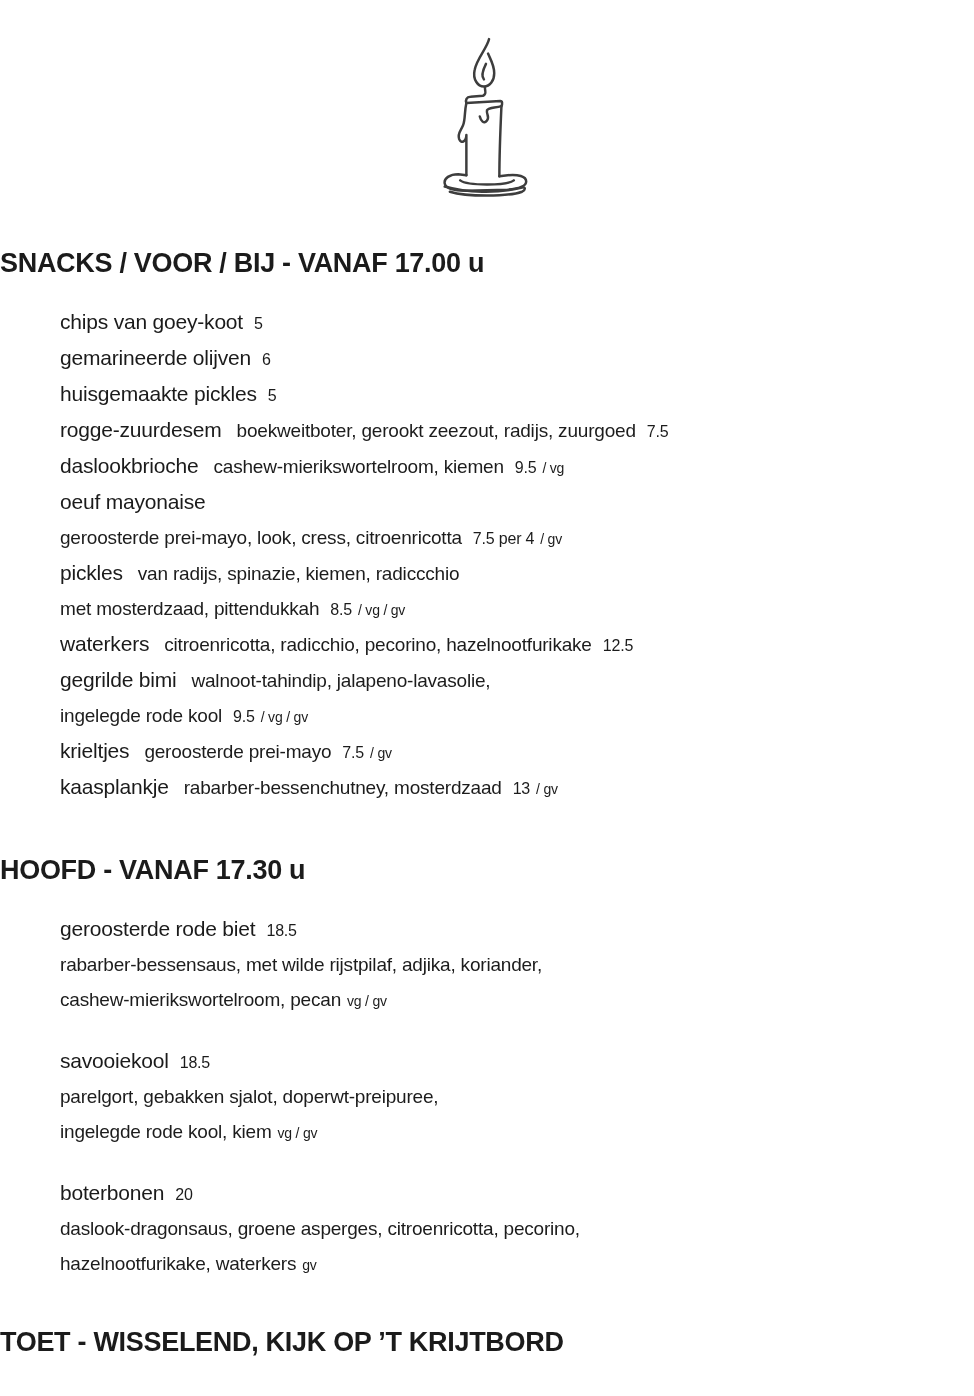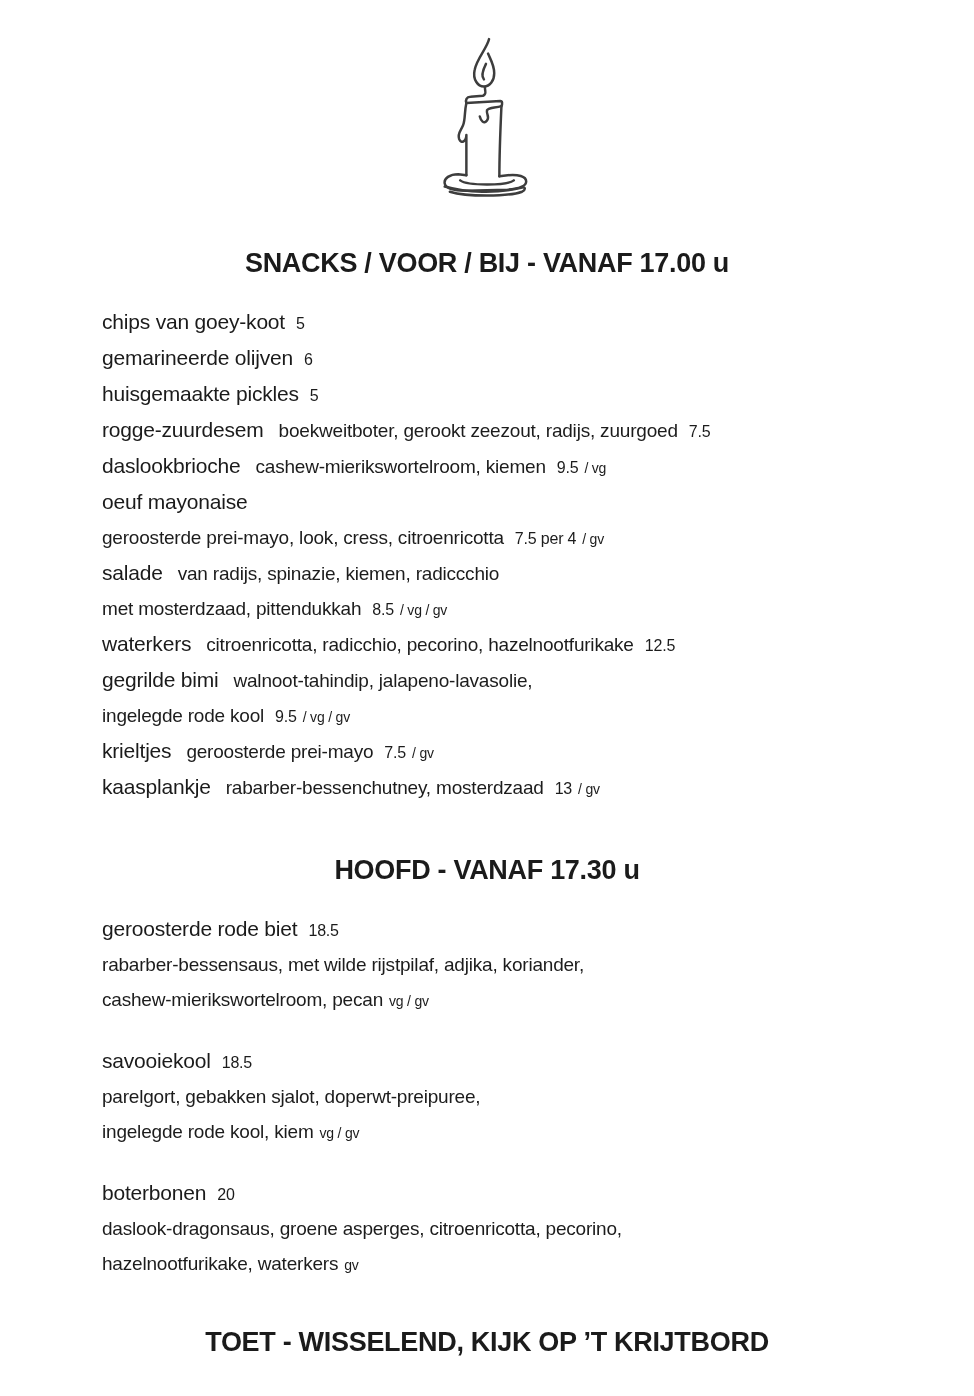--- a/index.html
+++ b/index.html
@@ -19,34 +19,34 @@
     box-sizing: border-box;
     padding-top: 36px;
   }
   .candle-wrap {
     width: 100%;
     height: 165px;
     display: flex;
     justify-content: center;
   }
   .section-title, .footer-title {
-    text-align: center;
+    text-align: left;
     font-size: 27px;
     font-weight: 700;
     letter-spacing: -0.3px;
     margin: 0;
     line-height: 32px;
     color: #1b1b1b;
   }
   .section-title.first { margin-top: 46px; }
   .section-title.second { margin-top: 48px; }
   .footer-title { margin-top: 44px; }
   .section-lines {
     margin-top: 26px;
-    padding-left: 102px;
+    padding-left: 60px;
     padding-right: 60px;
   }
   .menu-line {
     line-height: 34px;
     min-height: 34px;
     white-space: nowrap;
     letter-spacing: -0.2px;
   }
   .menu-line.gap-before { margin-top: 26px; }
   .seg { display: inline; }
@@ -93,21 +93,21 @@
   <h2 class="section-title first">SNACKS / VOOR / BIJ - VANAF 17.00 u</h2>
 
   <div class="section-lines">
       <div class="menu-line"><span class="seg seg-name">chips van goey-koot</span><span class="seg seg-price">5</span></div>
       <div class="menu-line"><span class="seg seg-name">gemarineerde olijven</span><span class="seg seg-price">6</span></div>
       <div class="menu-line"><span class="seg seg-name">huisgemaakte pickles</span><span class="seg seg-price">5</span></div>
       <div class="menu-line"><span class="seg seg-name">rogge-zuurdesem</span><span class="seg seg-desc">boekweitboter, gerookt zeezout, radijs, zuurgoed</span><span class="seg seg-price">7.5</span></div>
       <div class="menu-line"><span class="seg seg-name">daslookbrioche</span><span class="seg seg-desc">cashew-mierikswortelroom, kiemen</span><span class="seg seg-price">9.5</span><span class="seg seg-diet">/ vg</span></div>
       <div class="menu-line"><span class="seg seg-name">oeuf mayonaise</span></div>
       <div class="menu-line"><span class="seg seg-desc">geroosterde prei-mayo, look, cress, citroenricotta</span><span class="seg seg-price">7.5 per 4</span><span class="seg seg-diet">/ gv</span></div>
-      <div class="menu-line"><span class="seg seg-name">salade</span><span class="seg seg-desc">van radijs, spinazie, kiemen, radiccchio</span></div>
+      <div class="menu-line"><span class="seg seg-name">pickles</span><span class="seg seg-desc">van radijs, spinazie, kiemen, radiccchio</span></div>
       <div class="menu-line"><span class="seg seg-desc">met mosterdzaad, pittendukkah</span><span class="seg seg-price">8.5</span><span class="seg seg-diet">/ vg / gv</span></div>
       <div class="menu-line"><span class="seg seg-name">waterkers</span><span class="seg seg-desc">citroenricotta, radicchio, pecorino, hazelnootfurikake</span><span class="seg seg-price">12.5</span></div>
       <div class="menu-line"><span class="seg seg-name">gegrilde bimi</span><span class="seg seg-desc">walnoot-tahindip, jalapeno-lavasolie,</span></div>
       <div class="menu-line"><span class="seg seg-desc">ingelegde rode kool</span><span class="seg seg-price">9.5</span><span class="seg seg-diet">/ vg / gv</span></div>
       <div class="menu-line"><span class="seg seg-name">krieltjes</span><span class="seg seg-desc">geroosterde prei-mayo</span><span class="seg seg-price">7.5</span><span class="seg seg-diet">/ gv</span></div>
       <div class="menu-line"><span class="seg seg-name">kaasplankje</span><span class="seg seg-desc">rabarber-bessenchutney, mosterdzaad</span><span class="seg seg-price">13</span><span class="seg seg-diet">/ gv</span></div>
     </div>
 
   <h2 class="section-title second">HOOFD - VANAF 17.30 u</h2>
 

